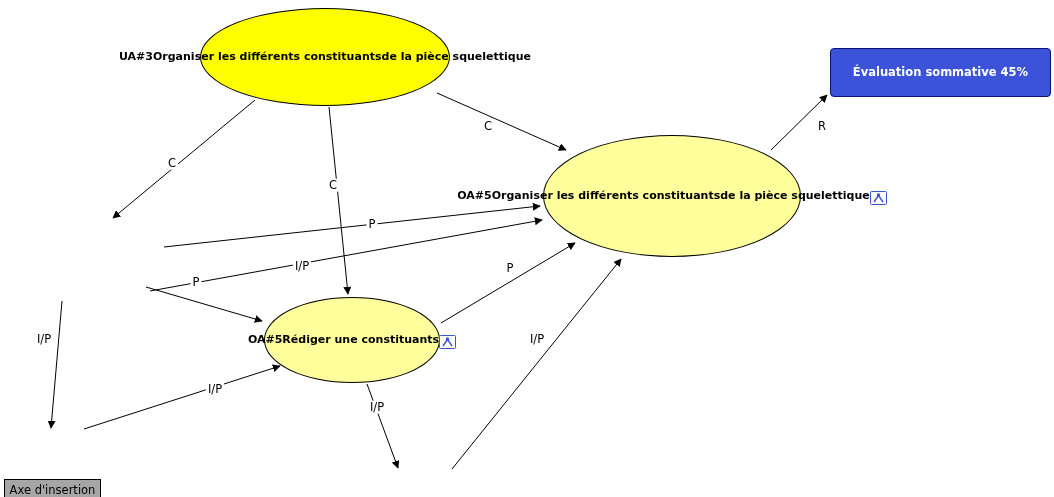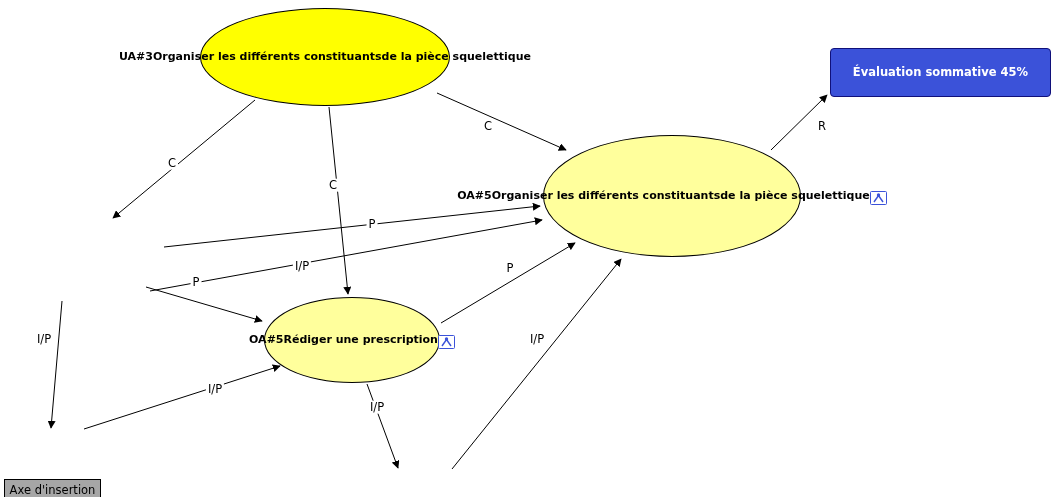--- a/index.html
+++ b/index.html
@@ -112,21 +112,21 @@
         <path d="M4 11 L8.5 4.5" stroke="#3b52d9" stroke-width="1.4" fill="none"></path>
         <path d="M13 11 L8.5 4.5" stroke="#3b52d9" stroke-width="1.4" fill="none"></path>
         <circle cx="8.5" cy="4" r="1.7" fill="#3b52d9"></circle>
       </svg>
     </span>
   </div>
 
 
   <div class="node ellipse oa" style="left:264px; top:297px; width:176px; height:86px;">
     <div>OA#5</div>
-    <div>Rédiger une prescription</div>
+    <div>Rédiger une constituants</div>
     <span class="icon">
       <svg width="17" height="14" viewBox="0 0 17 14">
         <rect x="0.5" y="0.5" width="16" height="13" fill="#fff" stroke="#3b52d9" rx="1"></rect>
         <path d="M4 11 L8.5 4.5" stroke="#3b52d9" stroke-width="1.4" fill="none"></path>
         <path d="M13 11 L8.5 4.5" stroke="#3b52d9" stroke-width="1.4" fill="none"></path>
         <circle cx="8.5" cy="4" r="1.7" fill="#3b52d9"></circle>
       </svg>
     </span>
   </div>
 

